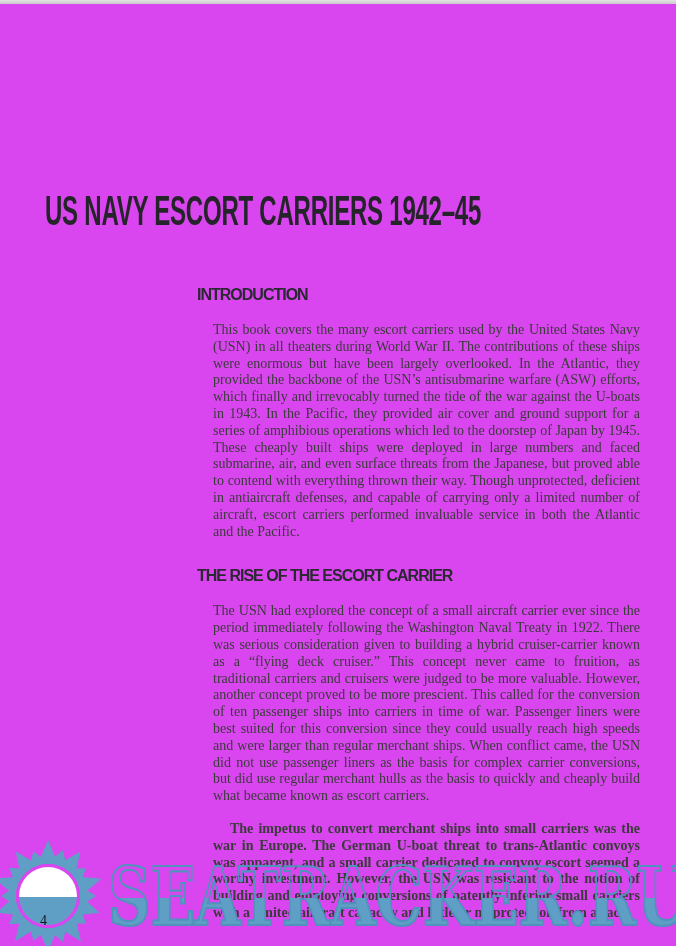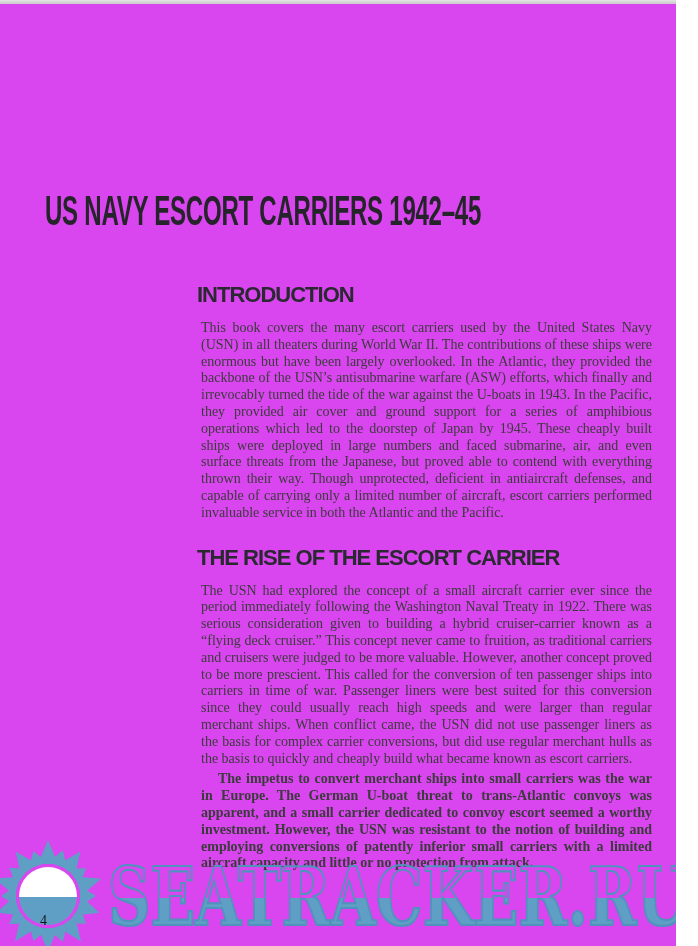--- a/index.html
+++ b/index.html
@@ -36,28 +36,28 @@
     position: absolute;
     left: 197px;
     top: 284px;
     width: 459px;
     color: #3b3b3b;
   }
   .content h2 {
     margin: 0 0 14px 0;
     font-family: "Liberation Sans", sans-serif;
     font-weight: bold;
-    font-size: 22px;
+    font-size: 16px;
     line-height: 22px;
     letter-spacing: -1px;
     color: #2a2831;
   }
   .content h2.mt { margin-top: 25px; }
   .content p {
-    margin: 4px;
+    margin: 16px;
     font-size: 14px;
     line-height: 16.8px;
     text-align: justify;
   }
   .content p.indent { text-indent: 17px; font-weight: bold; }
   .watermark {
     position: absolute;
     left: 0;
     top: 838px;
     z-index: 5;

